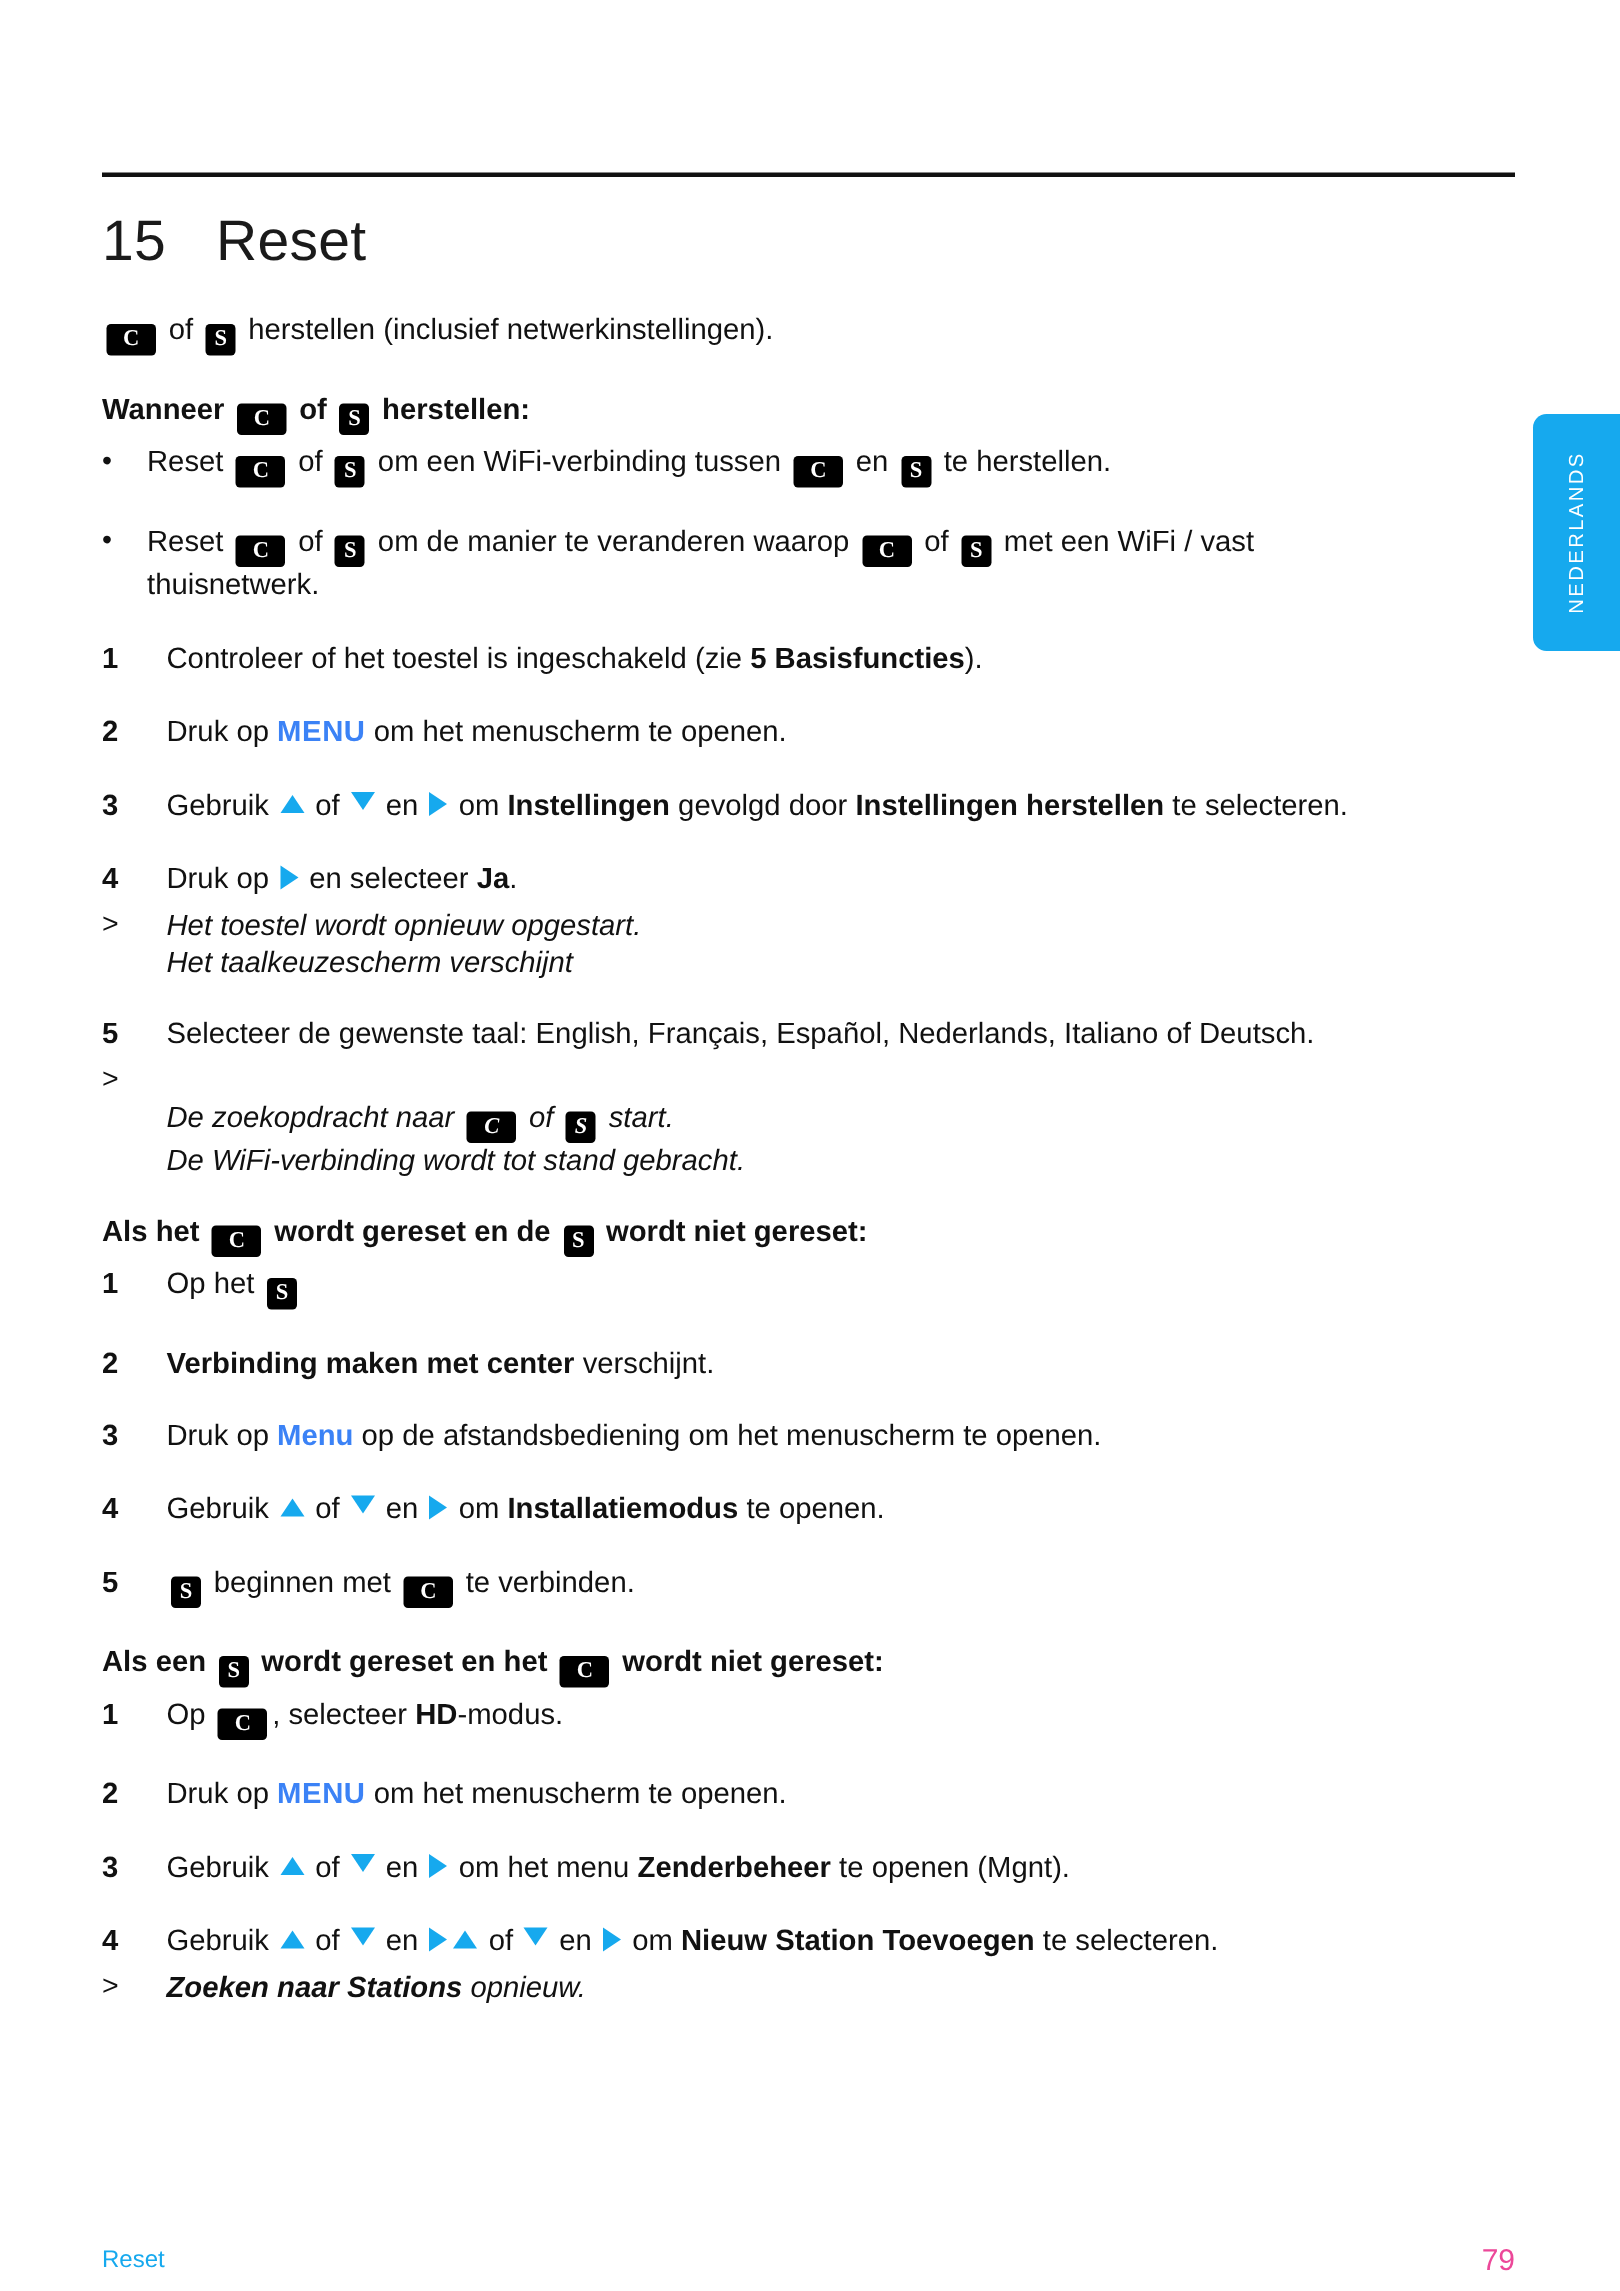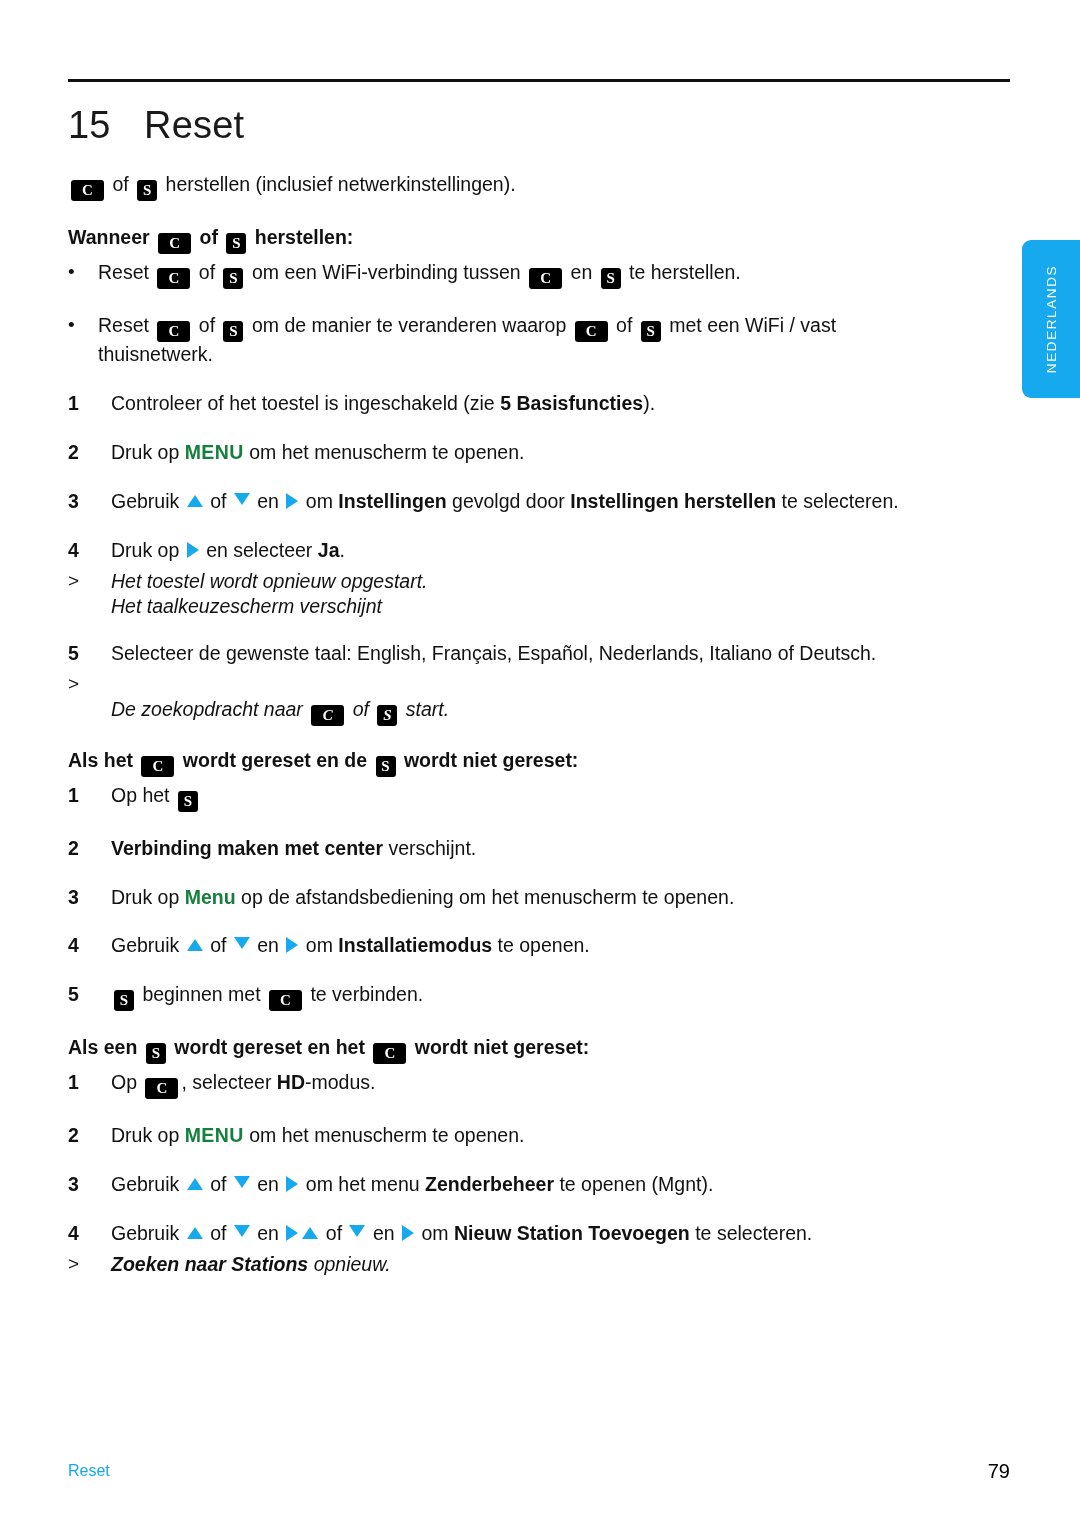--- a/index.html
+++ b/index.html
@@ -12,20 +12,21 @@
     height: 1527px;
     position: relative;
     font-family: "Liberation Sans", sans-serif;
     color: #000000;
     overflow: hidden;
   }
 
   .page {
     position: absolute;
     inset: 0;
+    margin-top: 36px;
   }
 
   
   .top-rule {
     position: absolute;
     left: 68px;
     top: 79px;
     width: 942px;
     height: 3px;
     background: #111111;
@@ -104,21 +105,21 @@
   .marker-bullet { width: 30px; font-size: 19px; line-height: 1.3; }
   .marker-num    { width: 43px; font-weight: bold; font-size: 19.5px; }
   .marker-note   { width: 43px; font-size: 19px; }
   .row-body { flex: 1 1 auto; }
 
   .b { font-weight: bold; text-align: right; }
   .i { font-style: italic; }
   .bi { font-weight: bold; font-style: italic; }
 
   .blue {
-    color: #15803d;
+    color: #3b82f6;
     font-weight: bold;
   }
   .blue-caps { letter-spacing: 0.4px; }
 
   
   .arrow {
     display: inline-block;
     width: 0;
     height: 0;
     vertical-align: baseline;
@@ -187,21 +188,21 @@
     font-size: 16px;
     color: #16a9ee;
   }
   .footer-right {
     position: absolute;
     left: 0;
     top: 1460px;
     width: 1010px;
     text-align: right;
     font-size: 20px;
-    color: #000000;
+    color: #ec4899;
   }
 
   .tight { margin-bottom: 6px; }
   .note-block { margin-bottom: 22px; }
 </style>
 </head>
 <body>
 
 <div class="page">
 
@@ -366,20 +367,21 @@
         <span class="dev dev-c">
           <span class="dev-screen">C</span>
           <span class="dev-base"></span>
         </span>
         <span>of</span>
         <span class="dev dev-s">
           <span class="dev-screen">S</span>
           <span class="dev-base"></span>
         </span>
         <span>start.</span><br>
+        <span>De WiFi-verbinding wordt tot stand gebracht.</span>
       </span>
     </div>
 
     <p class="line tight">
       <span class="b">Als het</span>
       <span class="dev dev-c">
         <span class="dev-screen">C</span>
         <span class="dev-base"></span>
       </span>
       <span class="b">wordt gereset en de</span>

